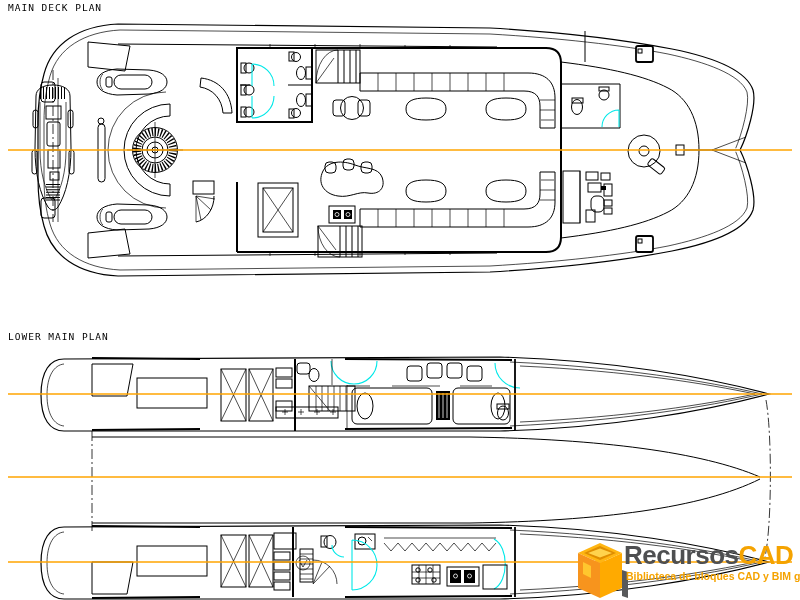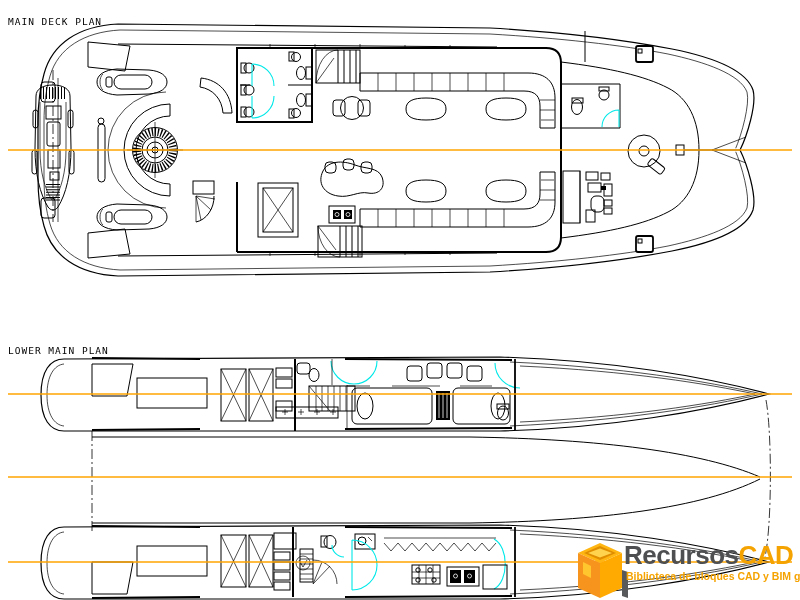--- a/index.html
+++ b/index.html
@@ -9,21 +9,21 @@
     --c-hatch:#ababab;
     --c-logo-text-dark:#4e4f51;
     --c-logo-text-orange:#f5a300;
     --c-logo-cube-orange:#f7941d;
     --c-logo-cube-yellow:#ffc62e;
   }
   html,body{margin:0;padding:0;}
   body{width:800px;height:600px;position:relative;background:#ffffff;overflow:hidden;
        font-family:"DejaVu Sans Mono", monospace;}
   .plan-label{position:absolute;font-size:9.5px;letter-spacing:1px;color:#000;
-       font-family:"DejaVu Sans Mono", monospace;white-space:pre;margin-top:14px;}
+       font-family:"DejaVu Sans Mono", monospace;white-space:pre;}
   #label-main{left:8px;top:2px;}
   #label-lower{left:8px;top:331px;}
   #plan{position:absolute;left:0;top:0;}
   #plan *{fill:none;stroke:var(--c-line);stroke-width:1;}
   #plan .hl{stroke:var(--c-hatch);stroke-width:1;}
   #plan .hatch{stroke:none;}
   #plan .w{fill:#ffffff;stroke:none;}
   #plan .wk{fill:#ffffff;}
   #plan .blk{fill:#000;stroke:none;}
   #plan .wl{stroke:#fff;stroke-width:0.8;}

